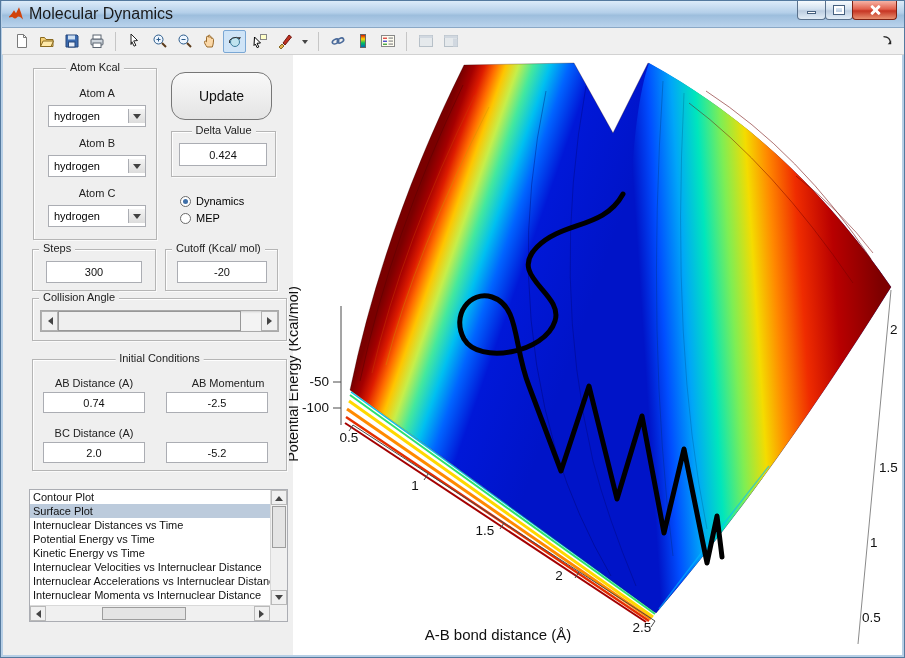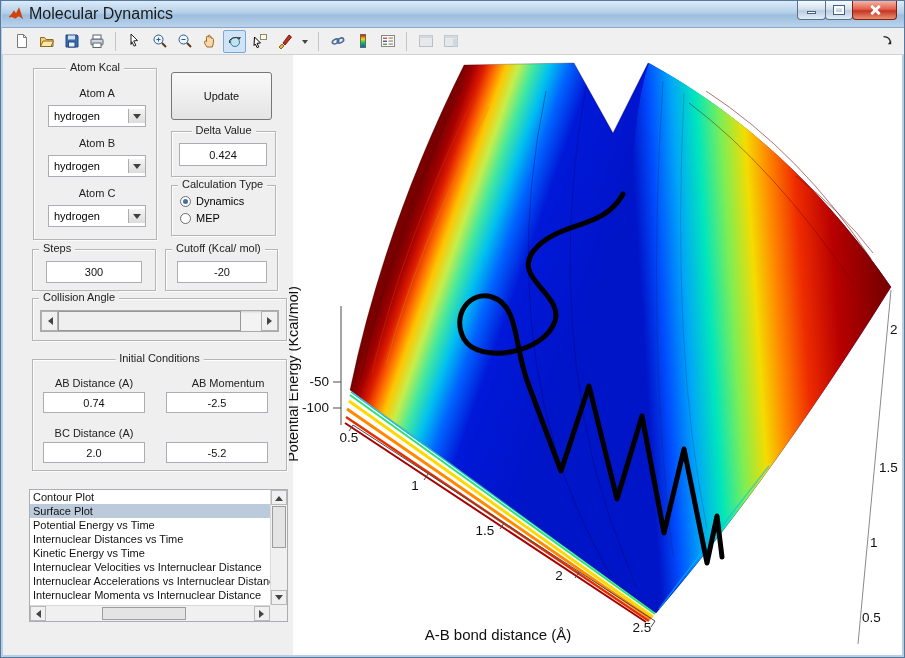--- a/index.html
+++ b/index.html
@@ -42,22 +42,22 @@
   .white-area{left:292px;top:54px;width:609px;height:600px;background:#ffffff;}
   .plot-svg{left:288px;top:54px;width:614px;height:601px;}
 
   
   .panel{position:absolute;border:1px solid #b5b5b5;box-shadow:inset 1px 1px 0 rgba(255,255,255,.9),1px 1px 0 rgba(255,255,255,.7);}
   .ptitle{position:absolute;top:-8px;background:#efefef;padding:0 4px;font-size:11px;color:#222;white-space:nowrap;}
   .ptitle.center{left:50%;transform:translateX(-50%);}
   .ptitle.left{left:6px;}
   .lbl{position:absolute;font-size:11px;color:#222;text-align:center;}
   .edit{position:absolute;background:#fff;border:1px solid #abadb3;font-size:11px;display:flex;align-items:center;justify-content:center;color:#111;}
-  .button{position:absolute;background:linear-gradient(#f9f9f9,#e4e4e4);border:1px solid #777;border-radius:3px;
-    font-size:11px;display:flex;align-items:center;justify-content:center;color:#111;text-align:center;}
+  .button{position:absolute;background:linear-gradient(#f9f9f9,#e4e4e4);border:1px solid #777;border-radius:14px;
+    font-size:14px;display:flex;align-items:center;justify-content:center;color:#111;text-align:center;}
   .combo{position:absolute;height:22px;background:#fff;border:1px solid #abadb3;display:flex;align-items:center;}
   .combo .val{flex:1;font-size:11px;display:flex;align-items:center;padding-left:5px;}
   .combo .dbtn{width:17px;background:linear-gradient(#f4f4f4,#dcdcdc);border-left:1px solid #abadb3;display:flex;align-items:center;justify-content:center;}
   .combo .dbtn::after{content:"";border:4px solid transparent;border-top:5px solid #404040;margin-top:5px;}
   .radio-row{position:absolute;display:flex;align-items:center;gap:5px;font-size:11px;}
   .rcirc{width:11px;height:11px;border-radius:50%;border:1px solid #6b6b6b;background:#fff;position:relative;}
   .rcirc.sel::after{content:"";position:absolute;left:2px;top:2px;width:5px;height:5px;border-radius:50%;background:#3f6fa8;}
 
   
   .slider{position:absolute;border:1px solid #a9a9a9;background:#f3f3f3;box-shadow:inset 1px 1px 2px rgba(0,0,0,.15);}
@@ -344,23 +344,20 @@
     <span class="dbtn"></span>
   </div>
 
   <div class="button" style="left:170px;top:71px;width:101px;height:48px;">Update</div>
 
   <div class="panel" style="left:170px;top:130px;width:105px;height:46px;">
     <span class="ptitle center">Delta Value</span>
   </div>
   <div class="edit" style="left:178px;top:142px;width:88px;height:23px;">0.424</div>
 
-  <div class="panel" style="left:170px;top:184px;width:105px;height:51px;">
-    <span class="ptitle left">Calculation Type</span>
-  </div>
   <div class="radio-row" style="left:179px;top:194px;">
     <span class="rcirc sel"></span>
     <span>Dynamics</span>
   </div>
   <div class="radio-row" style="left:179px;top:211px;">
     <span class="rcirc"></span>
     <span>MEP</span>
   </div>
 
   <div class="panel" style="left:31px;top:248px;width:124px;height:42px;">
@@ -395,22 +392,22 @@
   <div class="edit" style="left:165px;top:391px;width:102px;height:21px;">-2.5</div>
   <div class="lbl" style="left:42px;top:426px;width:102px;">BC Distance (A)</div>
   <div class="lbl" style="left:165px;top:426px;width:102px;margin-top:16px;">BC Momentum</div>
   <div class="edit" style="left:42px;top:441px;width:102px;height:21px;">2.0</div>
   <div class="edit" style="left:165px;top:441px;width:102px;height:21px;">-5.2</div>
 
   <div class="listbox" style="left:28px;top:488px;width:259px;height:133px;">
     <div class="lb-items">
       <div class="lb-item">Contour Plot</div>
       <div class="lb-item sel">Surface Plot</div>
+      <div class="lb-item">Internuclear Distances vs Time</div>
       <div class="lb-item">Potential Energy vs Time</div>
-      <div class="lb-item">Internuclear Distances vs Time</div>
       <div class="lb-item">Kinetic Energy vs Time</div>
       <div class="lb-item">Internuclear Velocities vs Internuclear Distance</div>
       <div class="lb-item">Internuclear Accelerations vs Internuclear Distance</div>
       <div class="lb-item">Internuclear Momenta vs Internuclear Distance</div>
     </div>
     <div class="vscroll">
       <div class="sb-btn" style="left:0;top:0;width:16px;height:15px;">
           <span class="tri-u"></span>
         </div>
       <div class="sb-thumb" style="left:1px;top:16px;width:14px;height:42px;"></div>

